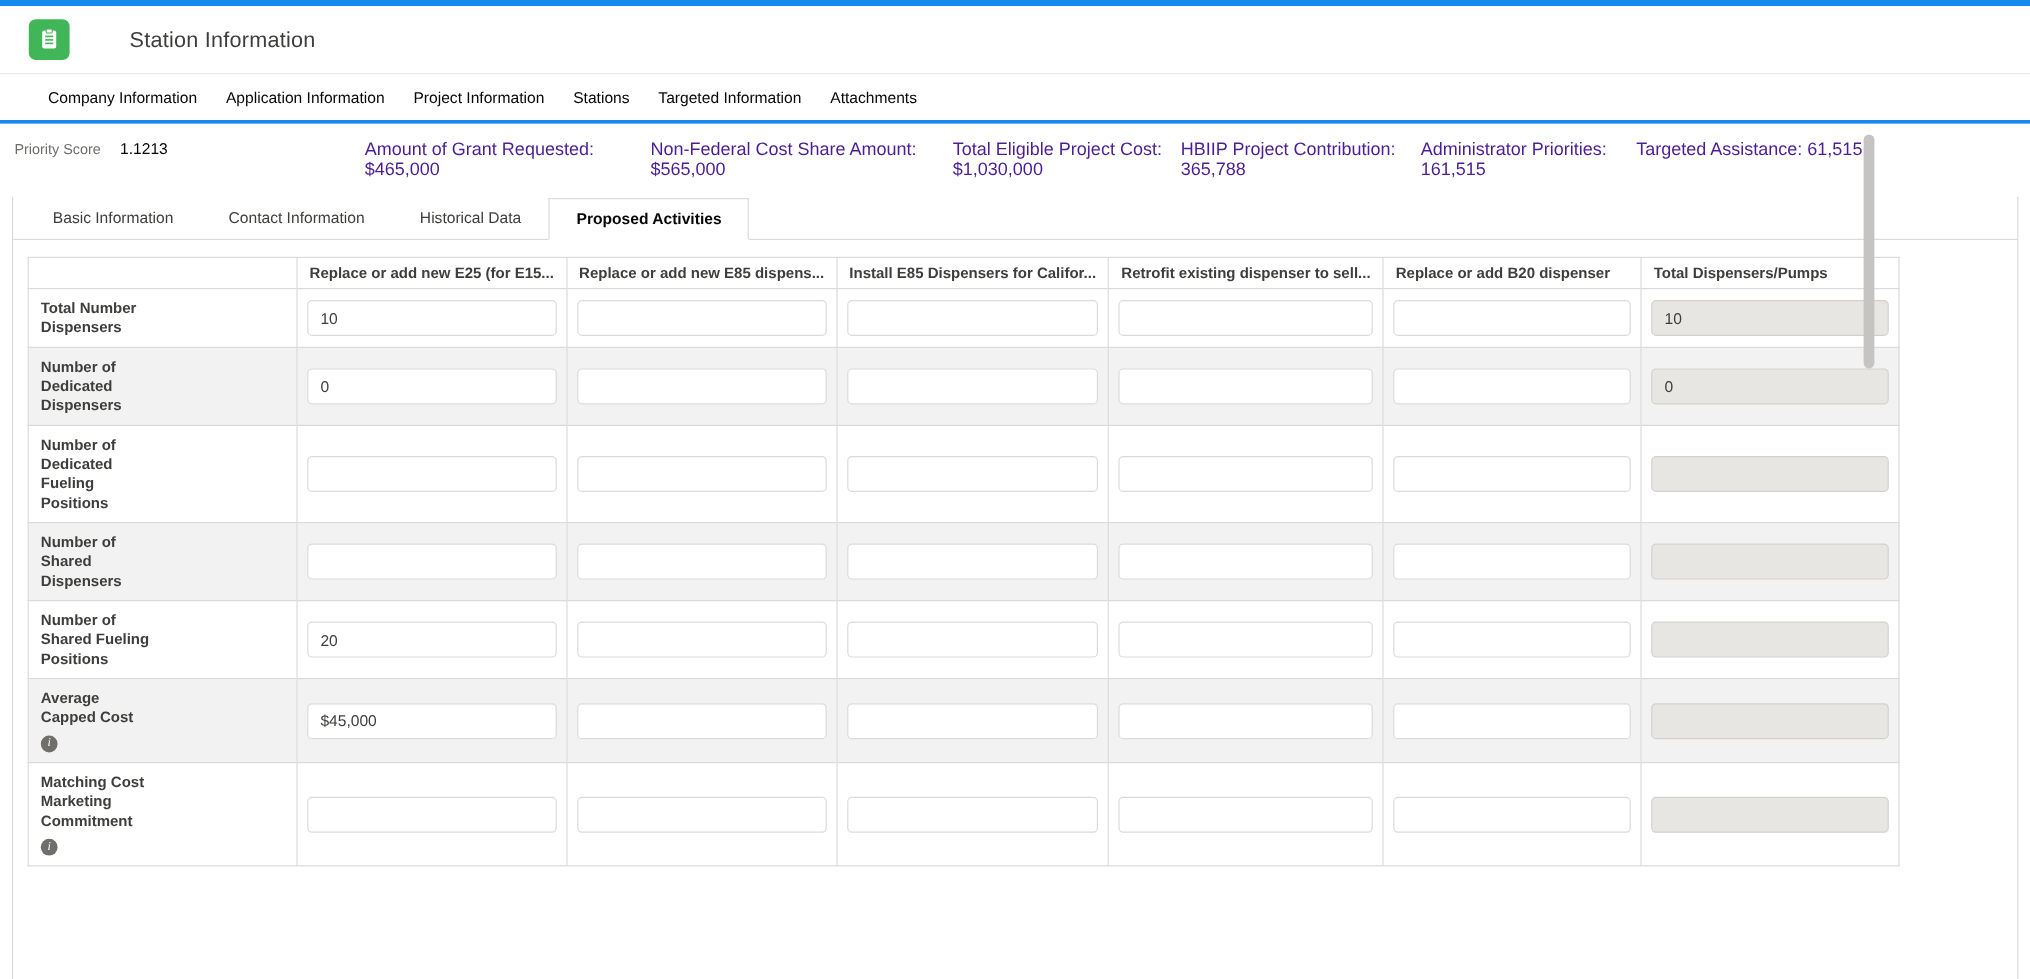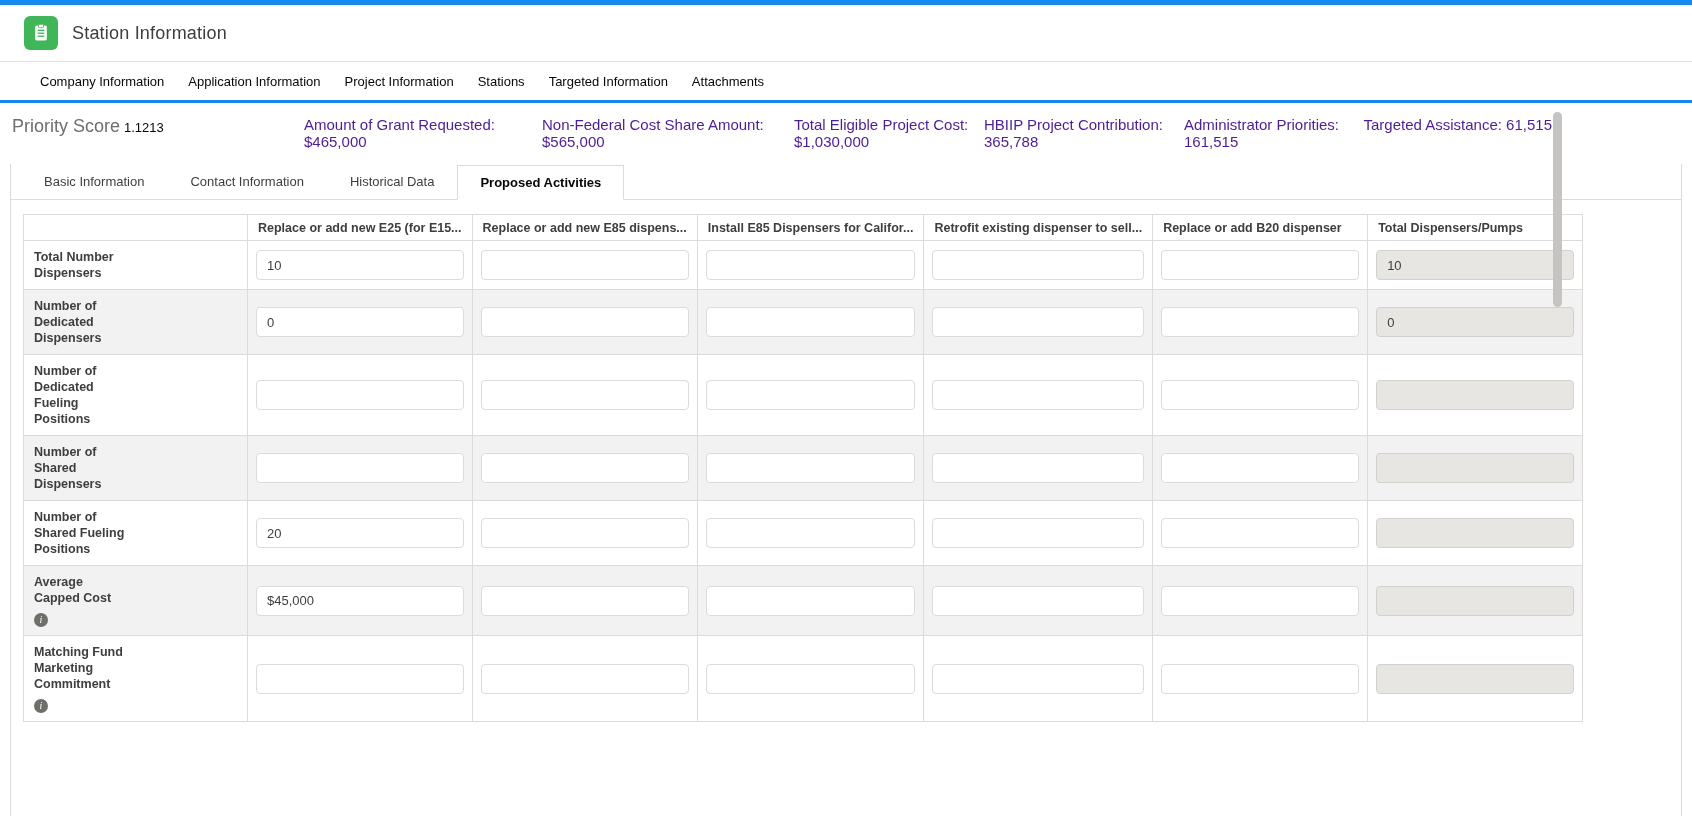--- a/index.html
+++ b/index.html
@@ -2,32 +2,32 @@
 <html style="--accent: #1589ee; --green: #41b658;"><head>
 <meta charset="utf-8">
 <style>
   * { margin:0; padding:0; box-sizing:border-box; }
   html,body { width:1692px; height:816px; overflow:hidden; background:#fff;
               font-family:"Liberation Sans", sans-serif; color:#3e3e3c; }
 
   .top-strip { height:5px; background:var(--accent,#1589ee); width:100%; }
 
   .app-header { height:57px; display:flex; align-items:center; padding-left:24px;
-                background:#fff; border-bottom:1px solid #e3e1de; }
+                background:#fff; border-bottom:1px solid #e3e1de;gap:36px; }
   .app-icon { width:34px; height:34px; border-radius:6px; background:var(--green,#41b658);
               display:flex; align-items:center; justify-content:center; margin-right:14px; }
   .page-title { font-size:18px; color:#3e3e3c; font-weight:400; letter-spacing:.2px; }
 
   .main-tabs { height:41px; display:flex; align-items:center; padding-left:40px;
                border-bottom:3px solid var(--accent,#1589ee); background:#fff; }
   .tab { font-size:13px; color:#080707; margin-right:24px; cursor:pointer; white-space:nowrap; }
 
   .summary-bar { display:flex; align-items:flex-start; padding:13px 0 8px 12px; min-height:46px; }
   .priority-block { display:flex; align-items:baseline; width:280px; flex:0 0 280px; }
-  .priority-label { font-size:18px; color:#706e6b; margin-right:4px; }
+  .priority-label { font-size:12px; color:#706e6b; margin-right:16px; }
   .priority-value { font-size:13px; color:#080707; }
   .metrics { flex:1; display:flex; padding-left:12px; font-size:15px; line-height:17px; color:#4c1d95; }
   .metric:nth-child(1){ width:238px; }
   .metric:nth-child(2){ width:252px; }
   .metric:nth-child(3){ width:190px; }
   .metric:nth-child(4){ width:200px; }
   .metric:nth-child(5){ width:165px; }
   .metric:nth-child(6){ margin-left:auto; white-space:nowrap; text-align:right; padding-right:140px; }
 
   .panel { margin:6px 10px 0 10px; border:1px solid #dddbda; border-top:none;
@@ -195,21 +195,21 @@
           <tr>
             <td class="label-cell"><div class="row-label">Average Capped Cost</div><span class="info-icon">i</span></td>
             <td class="input-cell"><input type="text" value="$45,000" style=""></td>
             <td class="input-cell"><input type="text" style=""></td>
             <td class="input-cell"><input type="text" style=""></td>
             <td class="input-cell"><input type="text" style=""></td>
             <td class="input-cell"><input type="text" style=""></td>
             <td class="input-cell"><input type="text" readonly="" class="total-input" style=""></td>
           </tr>
           <tr>
-            <td class="label-cell"><div class="row-label">Matching Fund Marketing Commitment</div><span class="info-icon">i</span></td>
+            <td class="label-cell"><div class="row-label">Matching Cost Marketing Commitment</div><span class="info-icon">i</span></td>
             <td class="input-cell"><input type="text" style=""></td>
             <td class="input-cell"><input type="text" style=""></td>
             <td class="input-cell"><input type="text" style=""></td>
             <td class="input-cell"><input type="text" style=""></td>
             <td class="input-cell"><input type="text" style=""></td>
             <td class="input-cell"><input type="text" readonly="" class="total-input" style=""></td>
           </tr>
         </tbody>
     </table>
   </div>

